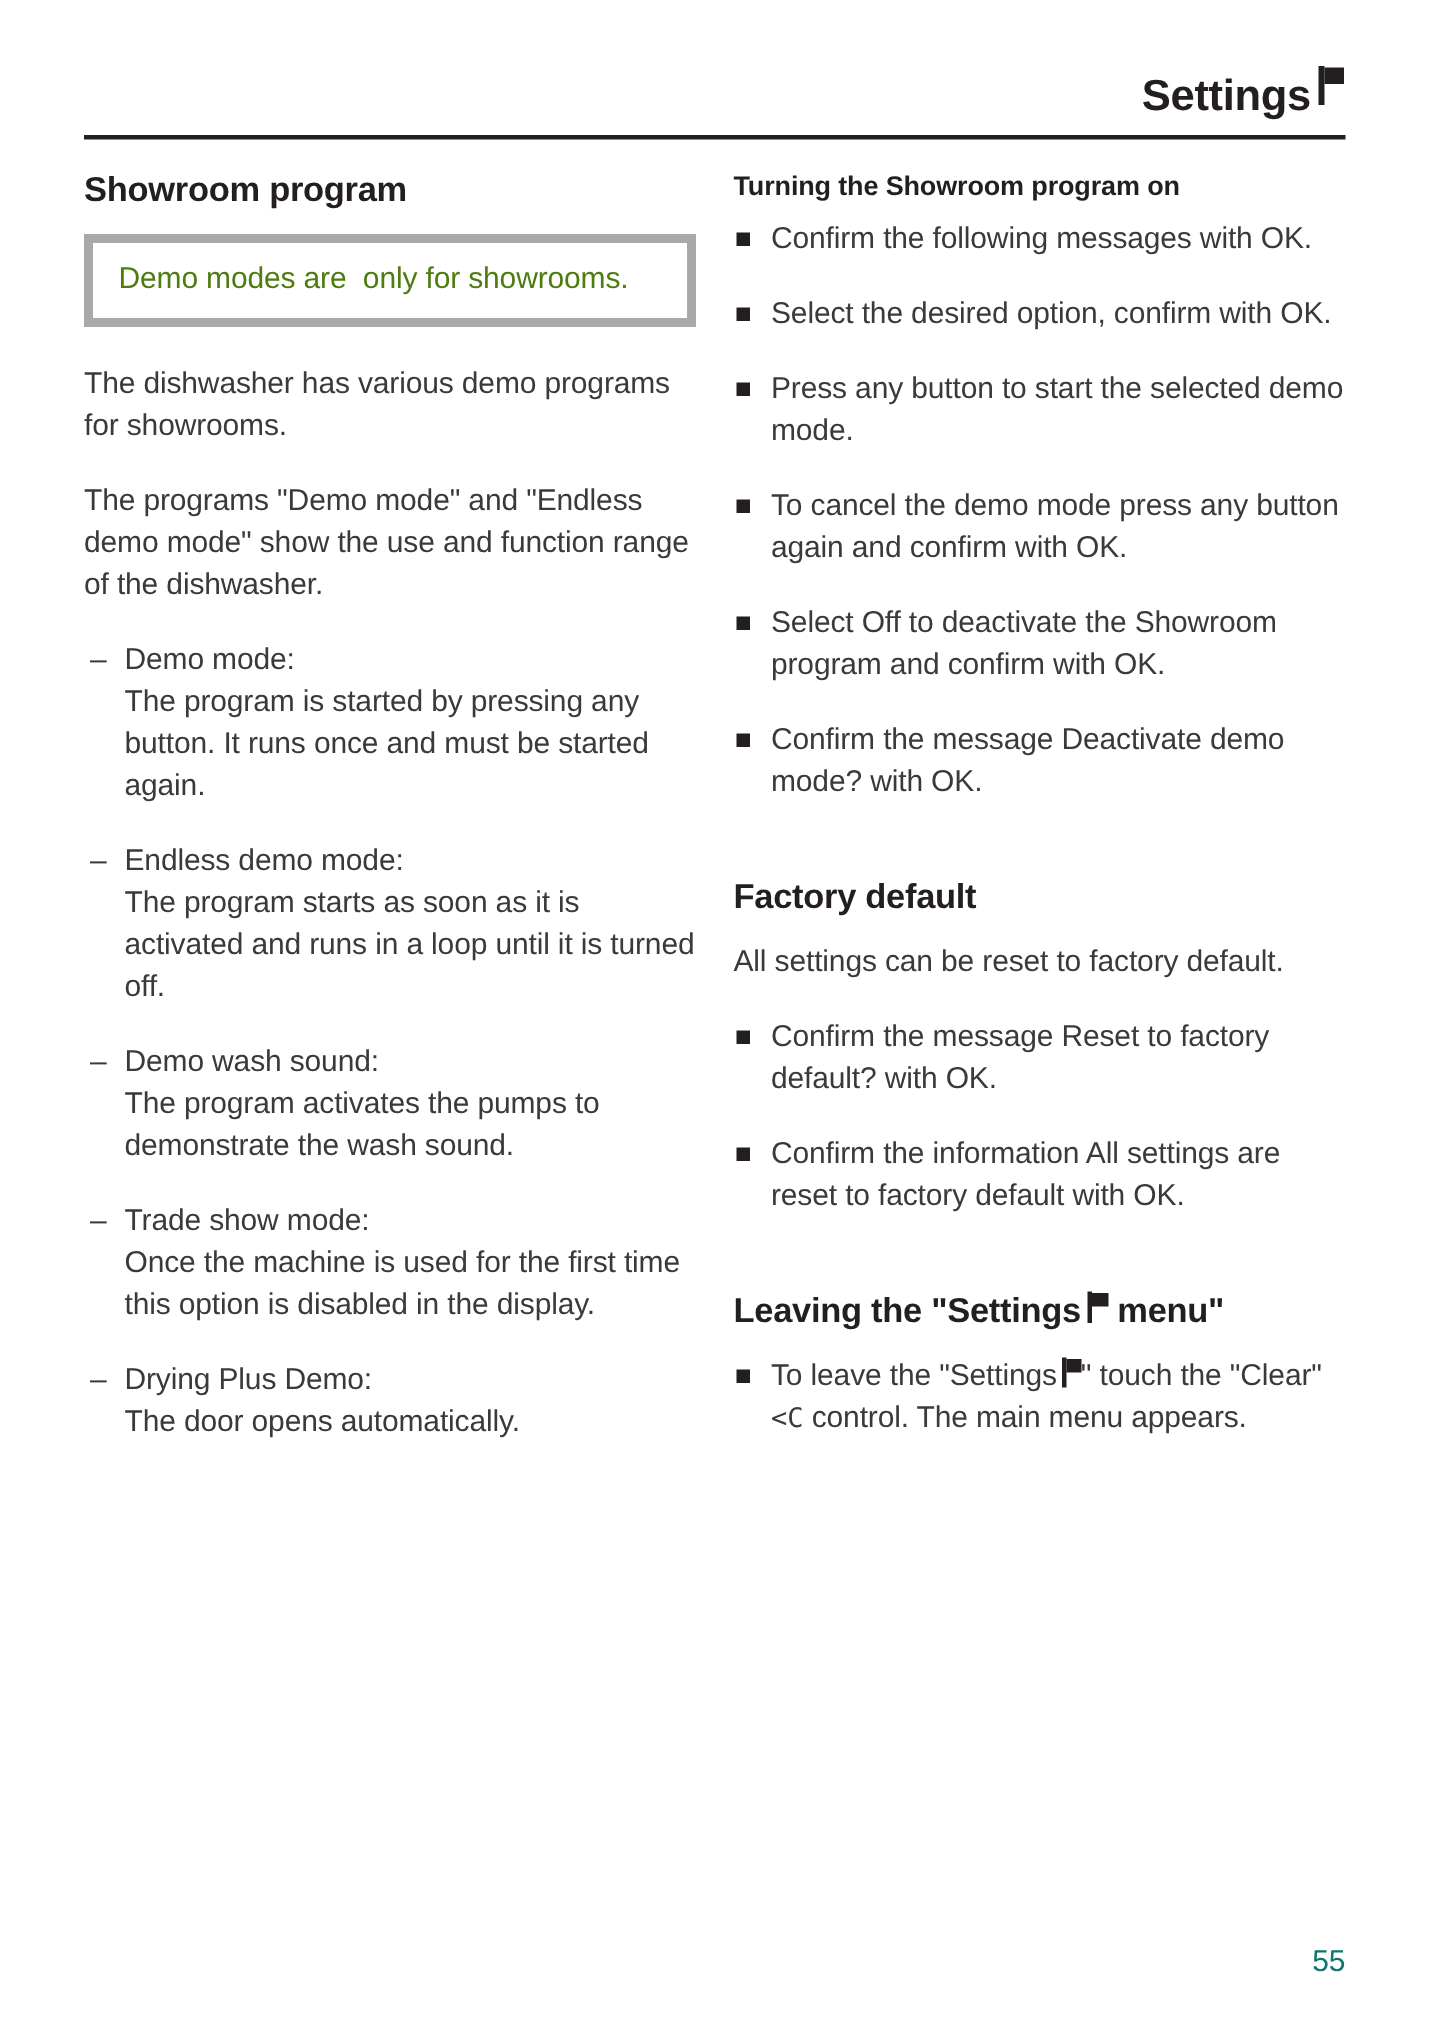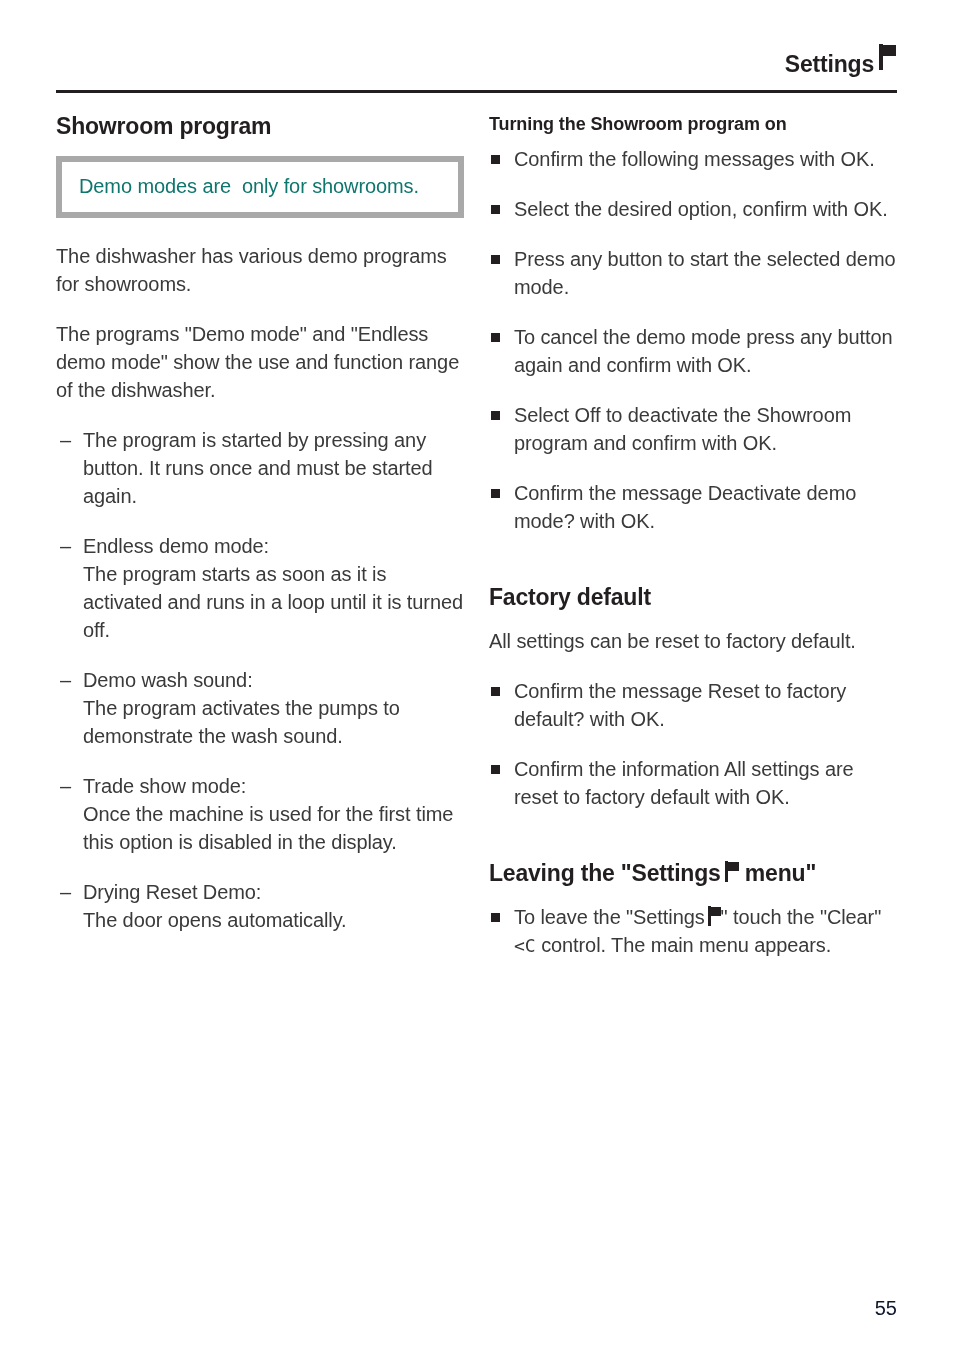--- a/index.html
+++ b/index.html
@@ -25,21 +25,21 @@
 
   
   .page-header {
     position: absolute;
     left: 56px;
     top: 44px;
     width: 841px;
     text-align: right;
   }
   .page-header-title {
-    font-size: 23px;
+    font-size: 29px;
     font-weight: bold;
     letter-spacing: -0.2px;
     line-height: 34px;
     display: inline-block;
     vertical-align: middle;
   }
   .header-rule {
     position: absolute;
     left: 56px;
     top: 90px;
@@ -135,21 +135,21 @@
     border: 6px solid #a9a9a9;
     background: #ffffff;
     padding: 10px 14px 12px 17px;
     margin: 0 0 24px 0;
     box-sizing: border-box;
     width: 408px;
   }
   .note-box .note-text {
     font-size: 20px;
     line-height: 28px;
-    color: #0f766e;
+    color: #4d7c0f;
     white-space: pre-wrap;
     letter-spacing: -0.1px;
   }
 
   
   ul.dash-list {
     list-style: none;
     margin: 0;
     padding: 0;
   }
@@ -205,21 +205,21 @@
   }
 
   
   .page-number {
     position: absolute;
     left: 56px;
     top: 1296px;
     width: 841px;
     text-align: right;
     font-size: 20px;
-    color: #0f172a;
+    color: #0f766e;
     line-height: 24px;
   }
 </style>
 </head>
 <body>
 
 <div class="page">
 
   <div class="page-header">
     <span class="page-header-title">Settings</span><span class="flag-icon"><span class="pole"></span><span class="banner"></span></span>
@@ -233,40 +233,41 @@
     <div class="note-box">
       <div class="note-text">Demo modes are  only for showrooms.</div>
     </div>
 
     <p class="body-text">The dishwasher has various demo programs for showrooms.</p>
     <p class="body-text">The programs "Demo mode" and "Endless demo mode" show the use and function range of the dishwasher.</p>
 
     <ul class="dash-list">
       <li>
         <span class="dash-marker">–</span>
+        <span class="item-term">Demo mode:</span>
         <span class="item-desc">The program is started by pressing any button. It runs once and must be started again.</span>
       </li>
       <li>
         <span class="dash-marker">–</span>
         <span class="item-term">Endless demo mode:</span>
         <span class="item-desc">The program starts as soon as it is activated and runs in a loop until it is turned off.</span>
       </li>
       <li>
         <span class="dash-marker">–</span>
         <span class="item-term">Demo wash sound:</span>
         <span class="item-desc">The program activates the pumps to demonstrate the wash sound.</span>
       </li>
       <li>
         <span class="dash-marker">–</span>
         <span class="item-term">Trade show mode:</span>
         <span class="item-desc">Once the machine is used for the first time this option is disabled in the display.</span>
       </li>
       <li>
         <span class="dash-marker">–</span>
-        <span class="item-term">Drying Reset Demo:</span>
+        <span class="item-term">Drying Plus Demo:</span>
         <span class="item-desc">The door opens automatically.</span>
       </li>
     </ul>
 
   </div>
 
   <div class="column right">
 
     <h2 class="sub-title">Turning the Showroom program on</h2>
     <ul class="square-list">

